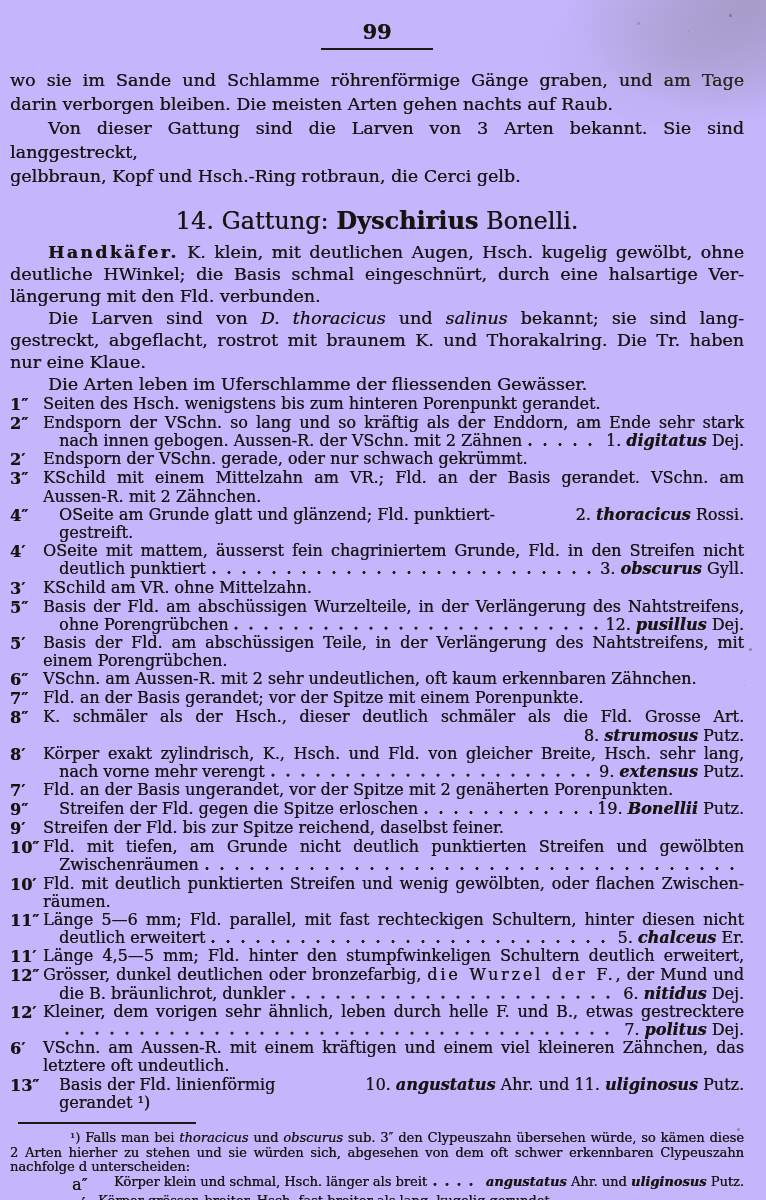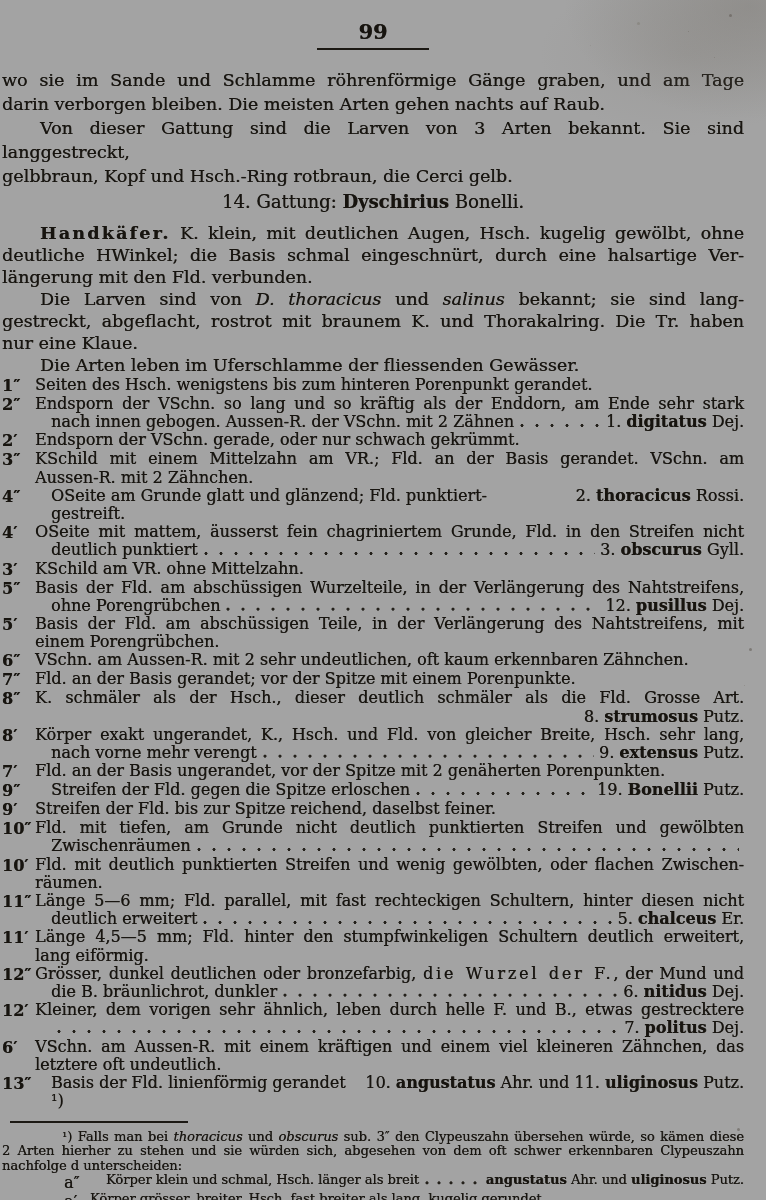--- a/index.html
+++ b/index.html
@@ -1,24 +1,24 @@
 <!DOCTYPE html>
 <html lang="de"><head>
 <meta charset="utf-8">
 <style>
   html,body{margin:0;padding:0;background:#e9e7e2;}
   .page{
     position:relative;
     width:766px;height:1200px;
     margin:0 auto;
-    background:#a3a3a3;
+    background:#c4b5fd;
     color:#17140f;
     font-family:"DejaVu Serif", serif;
     box-sizing:border-box;
-    padding:20px 22px 0 2px;
+    padding:20px 22px 0 10px;
     overflow:hidden;
     text-shadow:0.35px 0 0 rgba(23,20,15,.75);
   }
   
   .noise-a{position:absolute;top:0;right:0;width:270px;height:160px;pointer-events:none;
     background:
       radial-gradient(ellipse at 94% 4%, rgba(105,100,92,.30), rgba(105,100,92,0) 52%),
       radial-gradient(ellipse at 70% 34%, rgba(120,114,106,.14), rgba(0,0,0,0) 55%);}
   .speck{position:absolute;width:3px;height:3px;border-radius:50%;background:rgba(95,90,82,.55);}
   .speck.s1{top:14px;right:34px;box-shadow:-42px 16px 0 -1px rgba(105,100,92,.5),-92px 8px 0 rgba(120,115,106,.4),
@@ -32,38 +32,38 @@
   .pagerule{width:112px;height:2px;background:#1c1914;margin:4px auto 0;}
 
   .line{min-height:1em;}
   .just{text-align:justify;text-align-last:justify;}
   .findent{text-indent:38px;}
 
   #intro .line{font-size:17.5px;line-height:24px;}
   #desc  .line{font-size:17.5px;line-height:22px;}
   #desc{margin-top:2px;}
 
-  .heading{font-size:18px;font-weight:normal;text-align:center;margin:3px 0 9px;line-height:22px;}
+  .heading{font-size:24px;font-weight:normal;text-align:center;margin:22px 0 9px;line-height:22px;}
 
   #key .line{font-size:16px;line-height:18.2px;}
   .entry{display:flex;}
   .enum{width:33px;flex:none;font-weight:bold;}
   .ebody{flex:1 1 auto;min-width:0;}
 
   .leader{display:flex;align-items:baseline;flex-wrap:nowrap;margin-left:16px;}
   .lt{flex:0 1 auto;}
   .dots{flex:1 1 auto;min-width:8px;height:.85em;margin:0 5px;align-self:center;
     background-image:radial-gradient(circle at 3px 72%, #23201a 1.35px, rgba(0,0,0,0) 1.75px);
     background-size:15px 100%;background-repeat:repeat-x;}
   .dots.blank{background:none;}
   .ref{flex:none;white-space:nowrap;}
   .rightline{text-align:right;}
 
   .s-i{font-style:italic;}
-  .s-bi{font-weight:bold;}
+  .s-bi{font-style:italic;font-weight:bold;}
   .s-b{font-weight:bold;}
   .s-sp{letter-spacing:2.8px;margin-top:21px;}
   .s-bsp{font-weight:bold;letter-spacing:2.2px;}
 
   .fnrule{width:178px;height:2px;background:#1c1914;margin:10px 0 7px 8px;}
   .fn .line{font-size:13px;line-height:14.6px;}
   .fn .findent{text-indent:60px;}
   .fnitem{display:flex;padding-left:62px;}
   .fnum{width:26px;flex:none;}
   .fnbody{flex:1 1 auto;min-width:0;}
@@ -203,21 +203,21 @@
       <div class="entry">
         <span class="enum">8″</span>
         <div class="ebody">
           <div class="line just"><span>K. schmäler als der Hsch., dieser deutlich schmäler als die Fld.  Grosse Art.</span></div>
           <div class="line rightline"><span>8. </span><span class="s-bi">strumosus</span><span> Putz.</span></div>
         </div>
       </div>
       <div class="entry">
         <span class="enum">8′</span>
         <div class="ebody">
-          <div class="line just"><span>Körper exakt ungerandet, K., Hsch. und Fld. von gleicher Breite, Hsch. sehr lang,</span></div>
+          <div class="line just"><span>Körper exakt zylindrisch, K., Hsch. und Fld. von gleicher Breite, Hsch. sehr lang,</span></div>
           <div class="line leader">
             <span class="lt"><span>nach vorne mehr verengt</span></span>
             <span class="dots"></span>
             <span class="ref"><span>9. </span><span class="s-bi">extensus</span><span> Putz.</span></span>
           </div>
         </div>
       </div>
       <div class="entry">
         <span class="enum">7′</span>
         <div class="ebody">
@@ -265,21 +265,20 @@
             <span class="lt"><span>deutlich erweitert</span></span>
             <span class="dots"></span>
             <span class="ref"><span>5. </span><span class="s-bi">chalceus</span><span> Er.</span></span>
           </div>
         </div>
       </div>
       <div class="entry">
         <span class="enum">11′</span>
         <div class="ebody">
           <div class="line just"><span>Länge 4,5—5 mm; Fld. hinter den stumpfwinkeligen Schultern deutlich erweitert,</span></div>
-          <div class="line"><span>lang eiförmig.</span></div>
         </div>
       </div>
       <div class="entry">
         <span class="enum">12″</span>
         <div class="ebody">
           <div class="line just"><span>Grösser, dunkel deutlichen oder bronzefarbig, </span><span class="s-sp">die Wurzel der F.</span><span>, der Mund und</span></div>
           <div class="line leader">
             <span class="lt"><span>die B. bräunlichrot, dunkler</span></span>
             <span class="dots"></span>
             <span class="ref"><span>6. </span><span class="s-bi">nitidus</span><span> Dej.</span></span>

